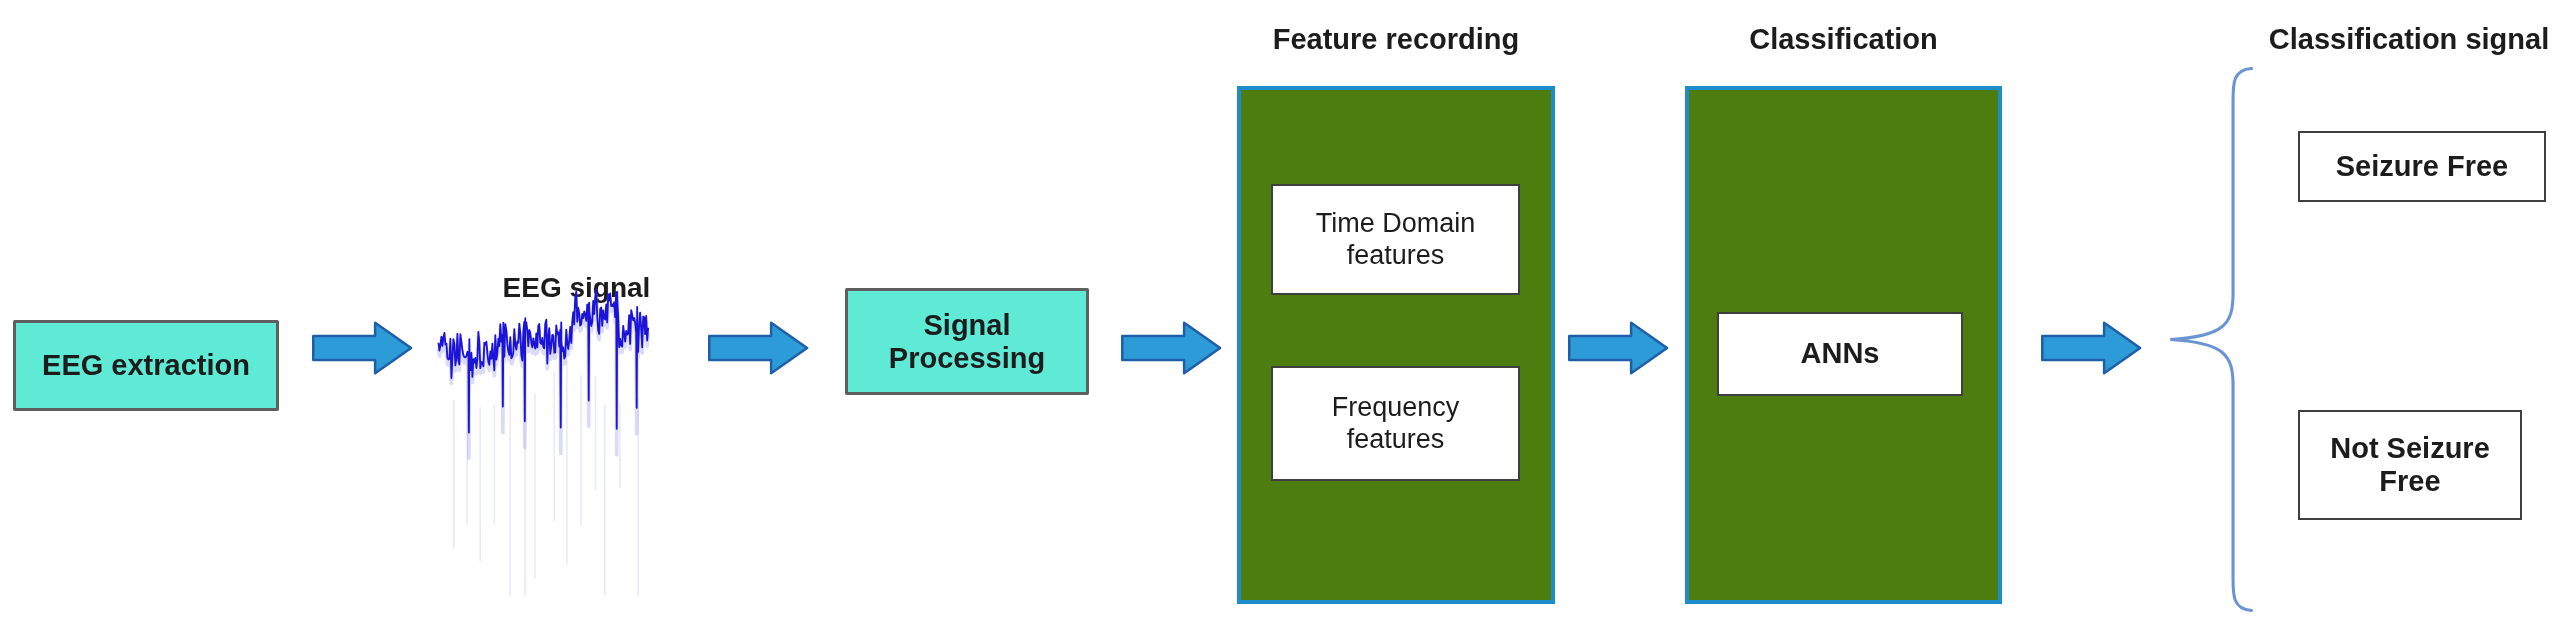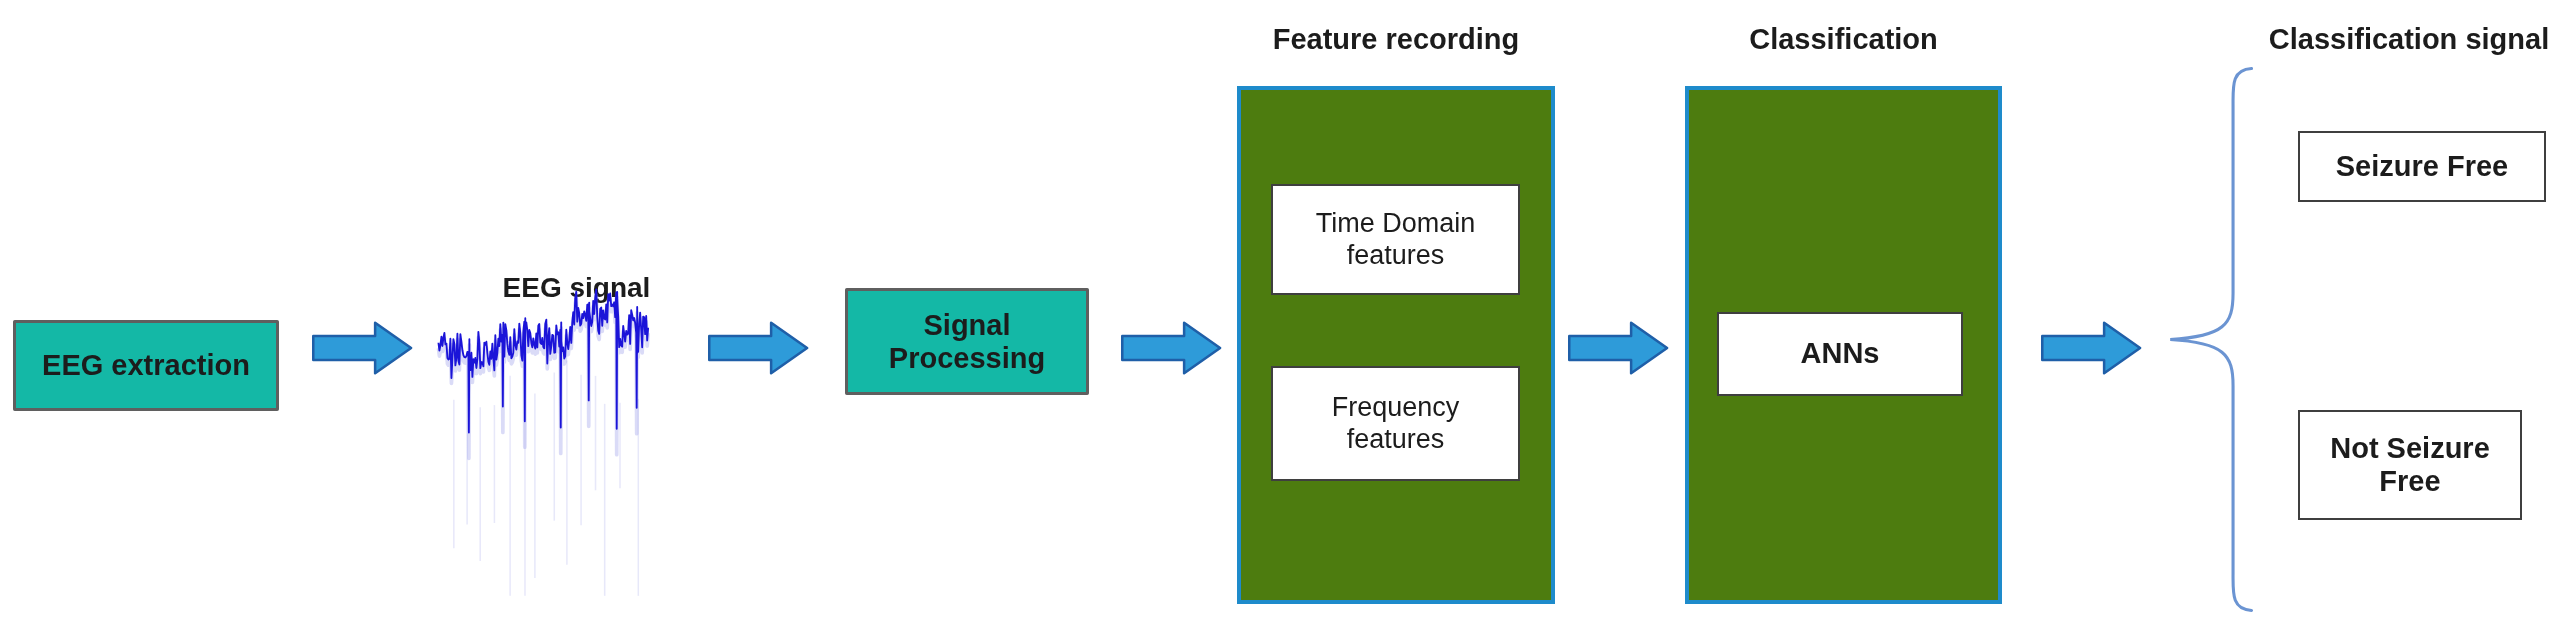--- a/index.html
+++ b/index.html
@@ -7,21 +7,21 @@
     position:relative;
     width:2576px;height:621px;
     background:#ffffff;
     font-family:"Liberation Sans","DejaVu Sans",sans-serif;
     color:#1c1c1c;
     overflow:hidden;
   }
   .abs{position:absolute;box-sizing:border-box;}
   
   .gbox{
-    background:#14b8a6;
+    background:#5eead4;
     border:3.1px solid #5f5f5f;
     border-radius:1.8px;
     display:flex;align-items:center;justify-content:center;
     text-align:center;
     font-weight:bold;font-size:29px;line-height:1.12;
   }
   
   .ibox{
     background:#ffffff;
     border:2.5px solid #3f3f3f;

